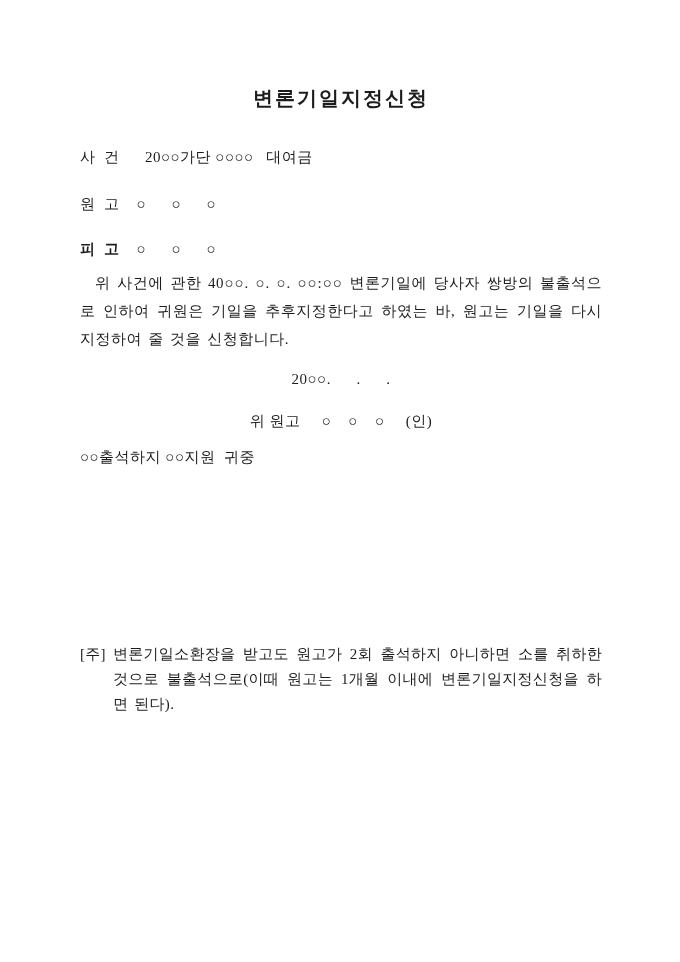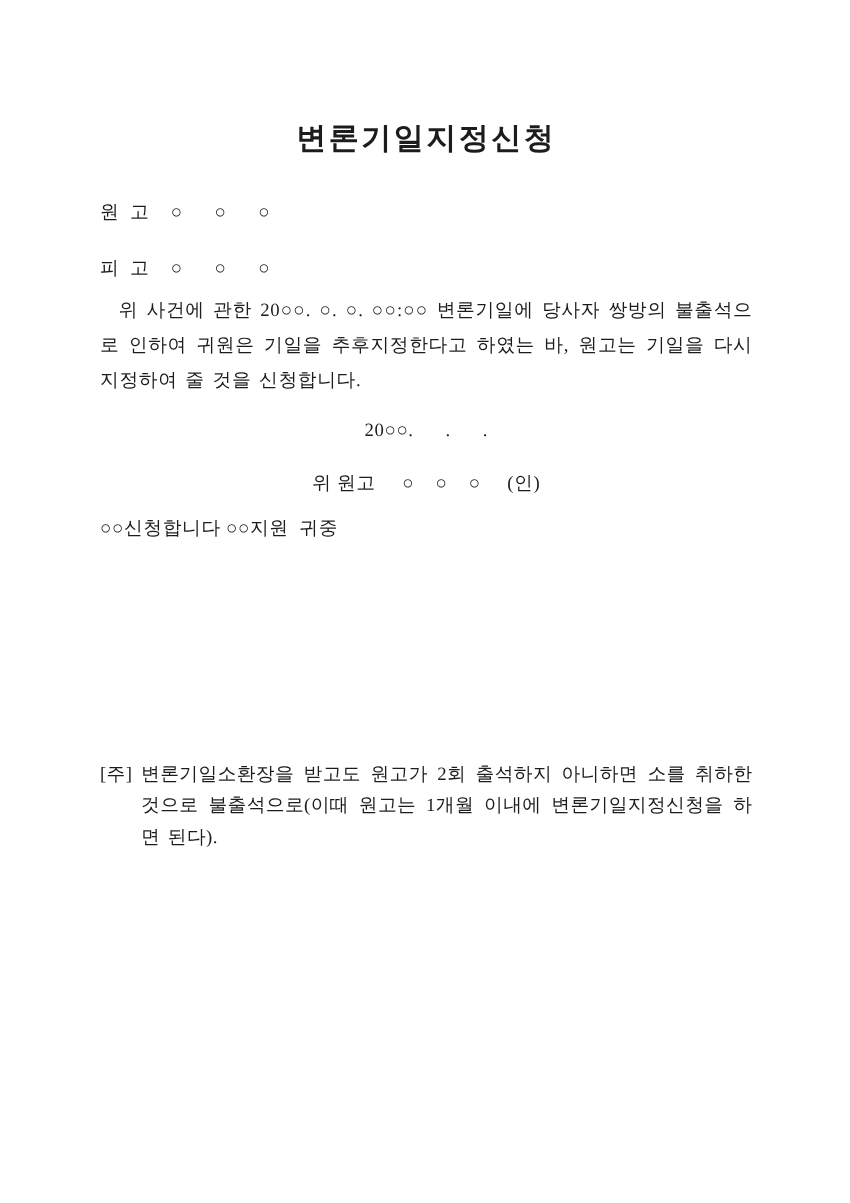--- a/index.html
+++ b/index.html
@@ -16,34 +16,34 @@
     background: #ffffff;
     box-sizing: border-box;
     padding: 86px 78px 40px 80px;
     font-family: "Liberation Serif", "DejaVu Serif", serif;
     font-size: 15px;
     color: #1c1c1c;
     overflow: hidden;
   }
   .doc-title {
     text-align: center;
-    font-size: 24px;
+    font-size: 20px;
     font-weight: bold;
     letter-spacing: 2px;
     line-height: 24px;
-    margin: 13px 0 33px 0;
+    margin: 0 0 33px 0;
   }
   .line {
     white-space: pre-wrap;
     line-height: 28px;
     letter-spacing: 0.5px;
   }
   .case-line      { margin-bottom: 19px; }
   .plaintiff-line { margin-bottom: 17px; }
-  .defendant-line { margin-bottom: 6px; }
+  .defendant-line { margin-bottom: 6px; font-weight: bold; }
   .body-paragraph {
     line-height: 28px;
     text-align: justify;
     text-indent: 15px;
     letter-spacing: 0.5px;
     word-spacing: 2px;
     margin: 0 0 6px 0;
   }
   .date-line {
     text-align: center;
@@ -83,31 +83,32 @@
     word-spacing: 2px;
   }
 </style>
 </head>
 <body>
 
 <div class="page">
 
   <h1 class="doc-title">변론기일지정신청</h1>
 
+  <div class="line case-line">사  건      20○○가단 ○○○○   대여금</div>
 
   <div class="line plaintiff-line">원  고    ○      ○      ○</div>
 
   <div class="line defendant-line">피  고    ○      ○      ○</div>
 
-  <p class="body-paragraph">위 사건에 관한 20○○. ○. ○. ○○:○○ 변론기일에 당사자 쌍방의 불출석으로 인하여 귀원은 기일을 추후지정한다고 하였는 바, 원고는 기일을 다시 지정하여 줄 것을 신청합니다.</p>
+  <p class="body-paragraph">위 사건에 관한 40○○. ○. ○. ○○:○○ 변론기일에 당사자 쌍방의 불출석으로 인하여 귀원은 기일을 추후지정한다고 하였는 바, 원고는 기일을 다시 지정하여 줄 것을 신청합니다.</p>
 
   <div class="date-line">20○○.      .      .</div>
 
   <div class="signature-line">위 원고     ○    ○    ○     (인)</div>
 
-  <div class="court-line">○○신청합니다 ○○지원  귀중</div>
+  <div class="court-line">○○출석하지 ○○지원  귀중</div>
 
   <div class="footnote">
     <span class="footnote-marker">[주]</span>
     <span class="footnote-text">변론기일소환장을 받고도 원고가 2회 출석하지 아니하면 소를 취하한 것으로 불출석으로(이때 원고는 1개월 이내에 변론기일지정신청을 하면 된다).</span>
   </div>
 
 </div>
 
 </body></html>

